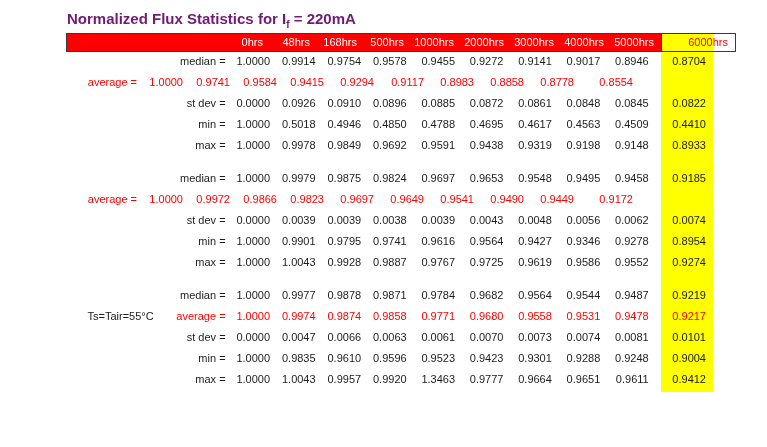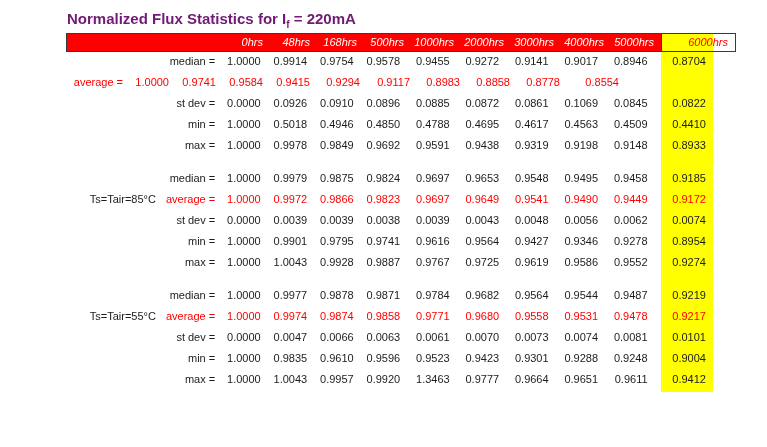--- a/index.html
+++ b/index.html
@@ -3,32 +3,32 @@
 <meta charset="utf-8">
 <style>
   html,body{margin:0;padding:0;background:#fff;}
   .canvas{position:relative;width:767px;height:447px;background:#ffffff;
           font-family:"Liberation Sans",sans-serif;overflow:hidden;}
   .title{position:absolute;left:67px;top:10px;font-size:15px;font-weight:bold;color:#701a75;}
   .title sub{font-size:10px;}
   .yellow-band{position:absolute;left:661px;top:34px;width:52px;height:358px;background:#ffff00;}
   .header-bar{position:absolute;left:66px;top:33px;height:19px;display:flex;
               border:1px solid #3a3a3a;box-sizing:border-box;
-              font-size:11px;line-height:17px;color:#ffffff;font-style:italic;}
+              font-size:11px;line-height:17px;color:#ffffff;}
   .hc{background:#ff0000;box-sizing:border-box;text-align:right;padding-right:7px;height:17px;}
   .hsp{width:156px;padding:0;}
   .cv{width:47px;}
   .cw{width:50px;}
   .hy{width:74px;background:transparent;color:#ff0000;border-left:1px solid #3a3a3a;padding-left:12px;}
   .table-body{position:absolute;left:67px;top:51px;width:646px;font-size:11px;color:#1c1c1c;}
   .row{display:flex;height:21px;line-height:21px;}
   .gap{height:12px;}
   .cell{box-sizing:border-box;text-align:right;padding-right:7px;white-space:nowrap;}
   .cg{width:94px;padding-right:4px;}
-  .cs{width:62px;padding-right:6px;}
+  .cs{width:62px;padding-right:6px;margin-left:14px;}
   .cy{width:52px;margin-left:7px;}
   .avg{color:#ff0000;}
   .avg .cg{color:#1c1c1c;}
 </style>
 </head>
 <body>
 
 <div class="canvas">
 
   <div class="title"><span>Normalized Flux Statistics for I</span><sub>f</sub><span> = 220mA</span></div>
@@ -80,21 +80,21 @@
       <div class="row">
         <div class="cell cg"></div>
         <div class="cell cs">st dev =</div>
         <div class="cell cv">0.0000</div>
         <div class="cell cv">0.0926</div>
         <div class="cell cv">0.0910</div>
         <div class="cell cv">0.0896</div>
         <div class="cell cw">0.0885</div>
         <div class="cell cw">0.0872</div>
         <div class="cell cw">0.0861</div>
-        <div class="cell cw">0.1069</div>
+        <div class="cell cw">0.0848</div>
         <div class="cell cw">0.0845</div>
         <div class="cell cy">0.0822</div>
       </div>
       <div class="row">
         <div class="cell cg"></div>
         <div class="cell cs">min =</div>
         <div class="cell cv">1.0000</div>
         <div class="cell cv">0.5018</div>
         <div class="cell cv">0.4946</div>
         <div class="cell cv">0.4850</div>
@@ -128,21 +128,20 @@
         <div class="cell cv">0.9875</div>
         <div class="cell cv">0.9824</div>
         <div class="cell cw">0.9697</div>
         <div class="cell cw">0.9653</div>
         <div class="cell cw">0.9548</div>
         <div class="cell cw">0.9495</div>
         <div class="cell cw">0.9458</div>
         <div class="cell cy">0.9185</div>
       </div>
       <div class="row avg">
-        <div class="cell cg">Ts=Tair=85°C</div>
         <div class="cell cs">average =</div>
         <div class="cell cv">1.0000</div>
         <div class="cell cv">0.9972</div>
         <div class="cell cv">0.9866</div>
         <div class="cell cv">0.9823</div>
         <div class="cell cw">0.9697</div>
         <div class="cell cw">0.9649</div>
         <div class="cell cw">0.9541</div>
         <div class="cell cw">0.9490</div>
         <div class="cell cw">0.9449</div>

